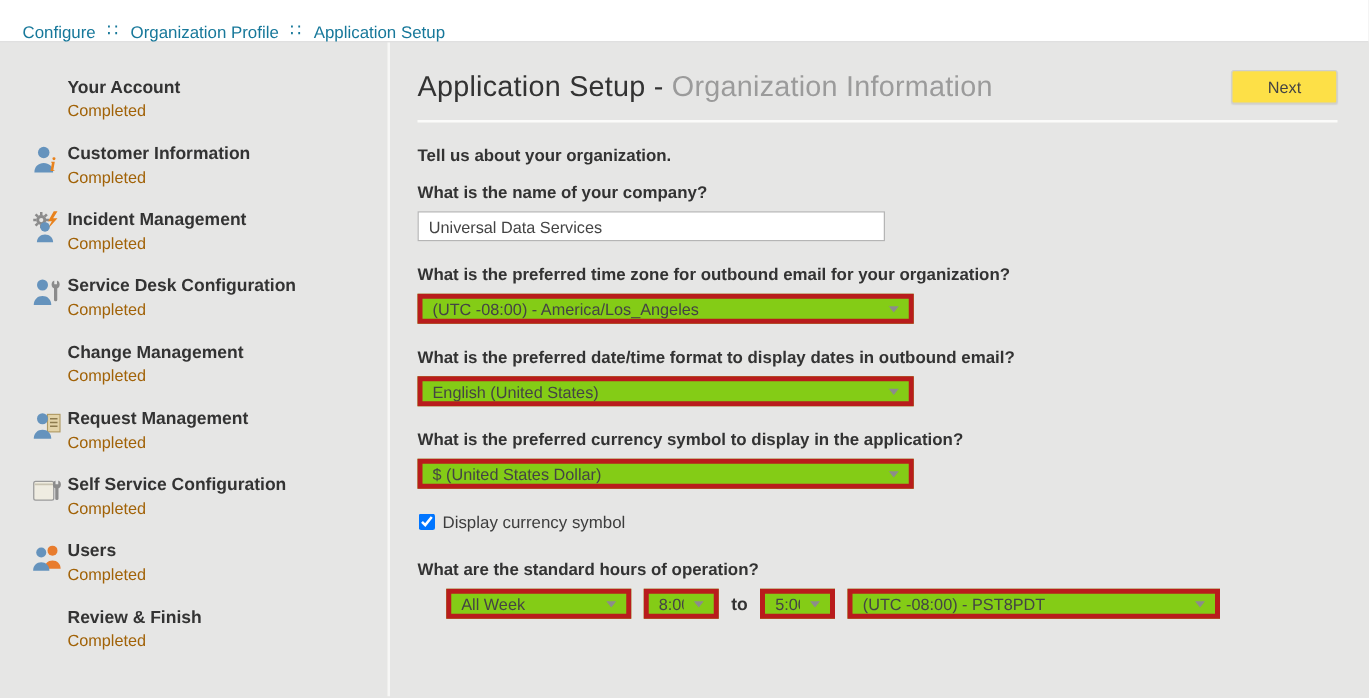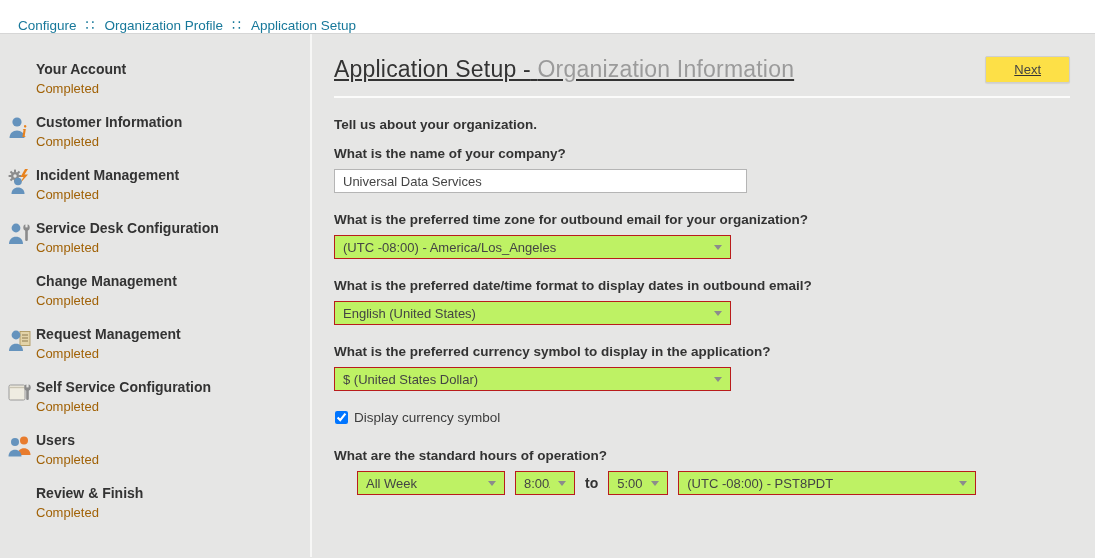--- a/index.html
+++ b/index.html
@@ -14,48 +14,48 @@
   .topbar {
     height:34px; background:#ffffff; border-bottom:1px solid #d6d6d6;
     display:flex; align-items:flex-end; padding-left:18px;
   }
   .crumb { color:#17789a; font-size:13.5px; text-decoration:none; cursor:pointer; }
   .crumb-sep { color:#17789a; font-size:14px; margin:0 9px; letter-spacing:1px; }
   
   .layout { display:flex; height:523px; }
   .sidebar {
     width:312px; flex:none; border-right:2px solid #f7f7f6;
-    padding:27px 10px 0 7px;
+    padding:27px 10px 0 25px;
   }
   .step { display:flex; margin-bottom:17px; cursor:pointer; }
   .step-icon { width:26px; height:26px; flex:none; margin:1px 3px 0 0; }
   .step-text { padding-left:0; }
   .step-title { display:block; font-size:14px; font-weight:bold; color:#333; line-height:17px; }
   .step-status { display:block; font-size:13px; color:#a16207; line-height:17px; margin-top:2px; }
   
   .main { flex:1; padding:22px 25px 0 22px; position:relative; }
-  .main-header { display:flex; justify-content:space-between; align-items:flex-start;text-decoration:underline; }
+  .main-header { display:flex; justify-content:space-between; align-items:flex-start; }
   .page-title { font-size:23px; font-weight:normal; color:#333; letter-spacing:0.2px; }
   .page-title .sub { color:#9b9b9b; }
   .next-btn {
     background:#fde047; border:1px solid #cfcfcf; border-radius:2px;
     font-size:13px; color:#444; padding:5px 28px; cursor:pointer;
     box-shadow:0 1px 1px rgba(0,0,0,0.08);
     font-family:inherit;
   }
   .title-rule { border:none; border-top:2px solid #fbfbfa; margin:13px 0 0 0; }
   .intro { font-size:13.5px; font-weight:bold; margin-top:19px; }
   .q-label { font-size:13.5px; font-weight:bold; margin-top:19px; }
   .ctrl-row { margin-top:8px; display:flex; align-items:center; }
   .text-input {
-    width:413px; height:24px; background:#fff; border:1px solid #b5b5b5;
+    width:374px; height:24px; background:#fff; border:1px solid #b5b5b5;
     font-size:13px; color:#444; padding:0 8px; font-family:inherit;
   }
   .select {
-    height:24px; background:#bef264; border:1px solid #b91c1c;
+    height:24px; background:#84cc16; border:4px solid #b91c1c;
     display:flex; align-items:center; justify-content:space-between;
     padding:0 8px; font-size:13px; color:#444; cursor:pointer;
   }
   .select .val { white-space:nowrap; overflow:hidden; }
   .arrow {
     width:0; height:0; flex:none; margin-left:8px;
     border-left:4.5px solid transparent; border-right:4.5px solid transparent;
     border-top:5.5px solid #8c8c8c;
   }
   .w-main { width:397px; }

